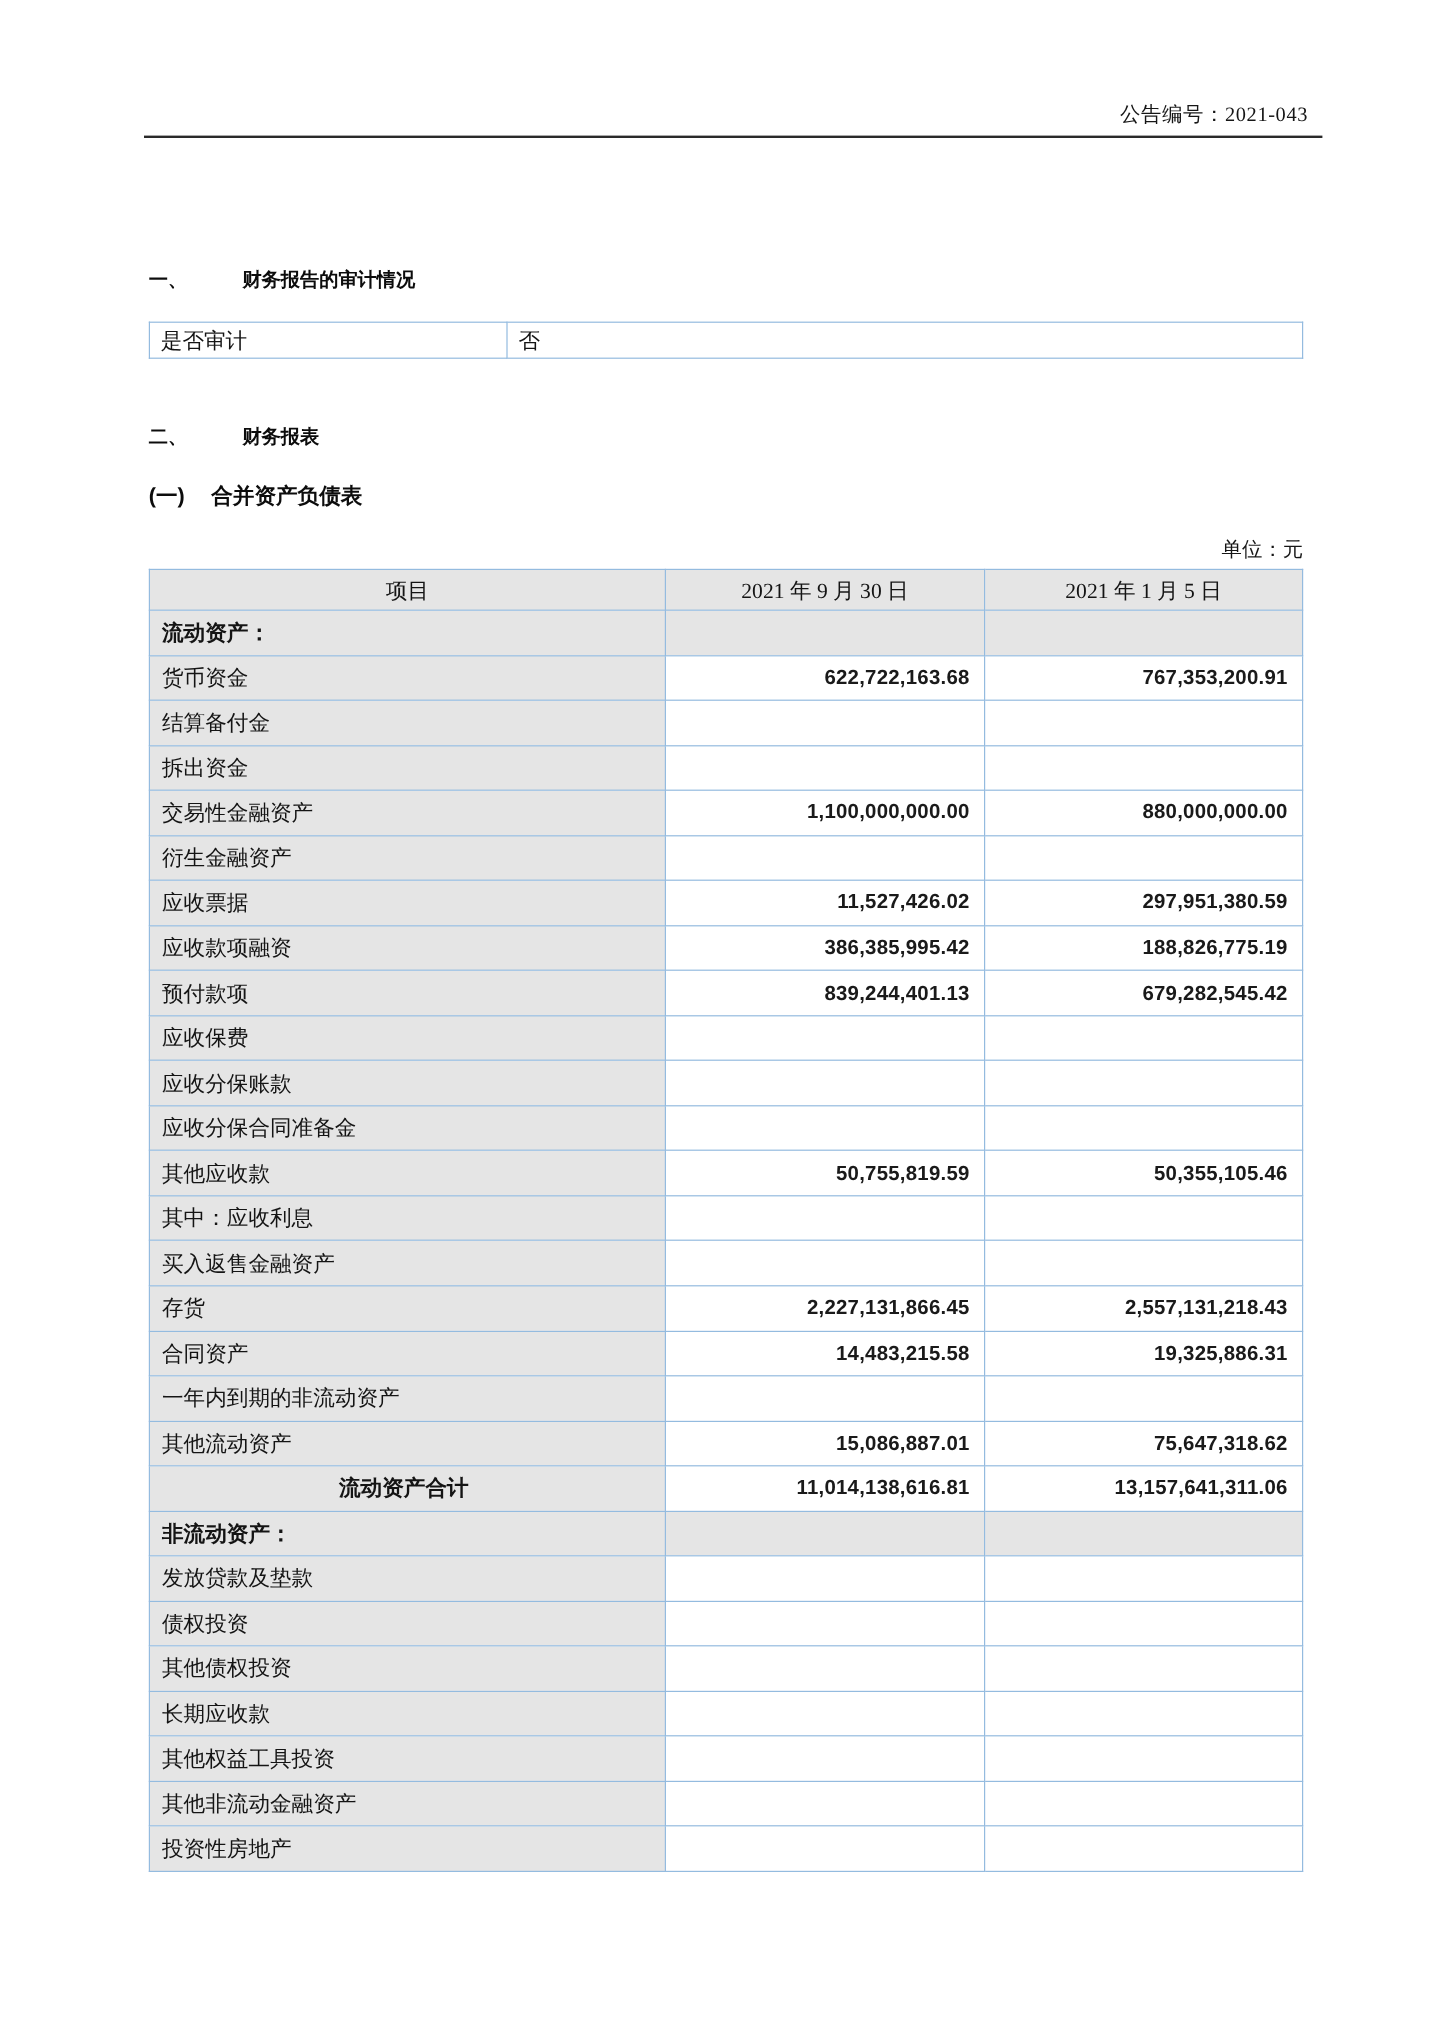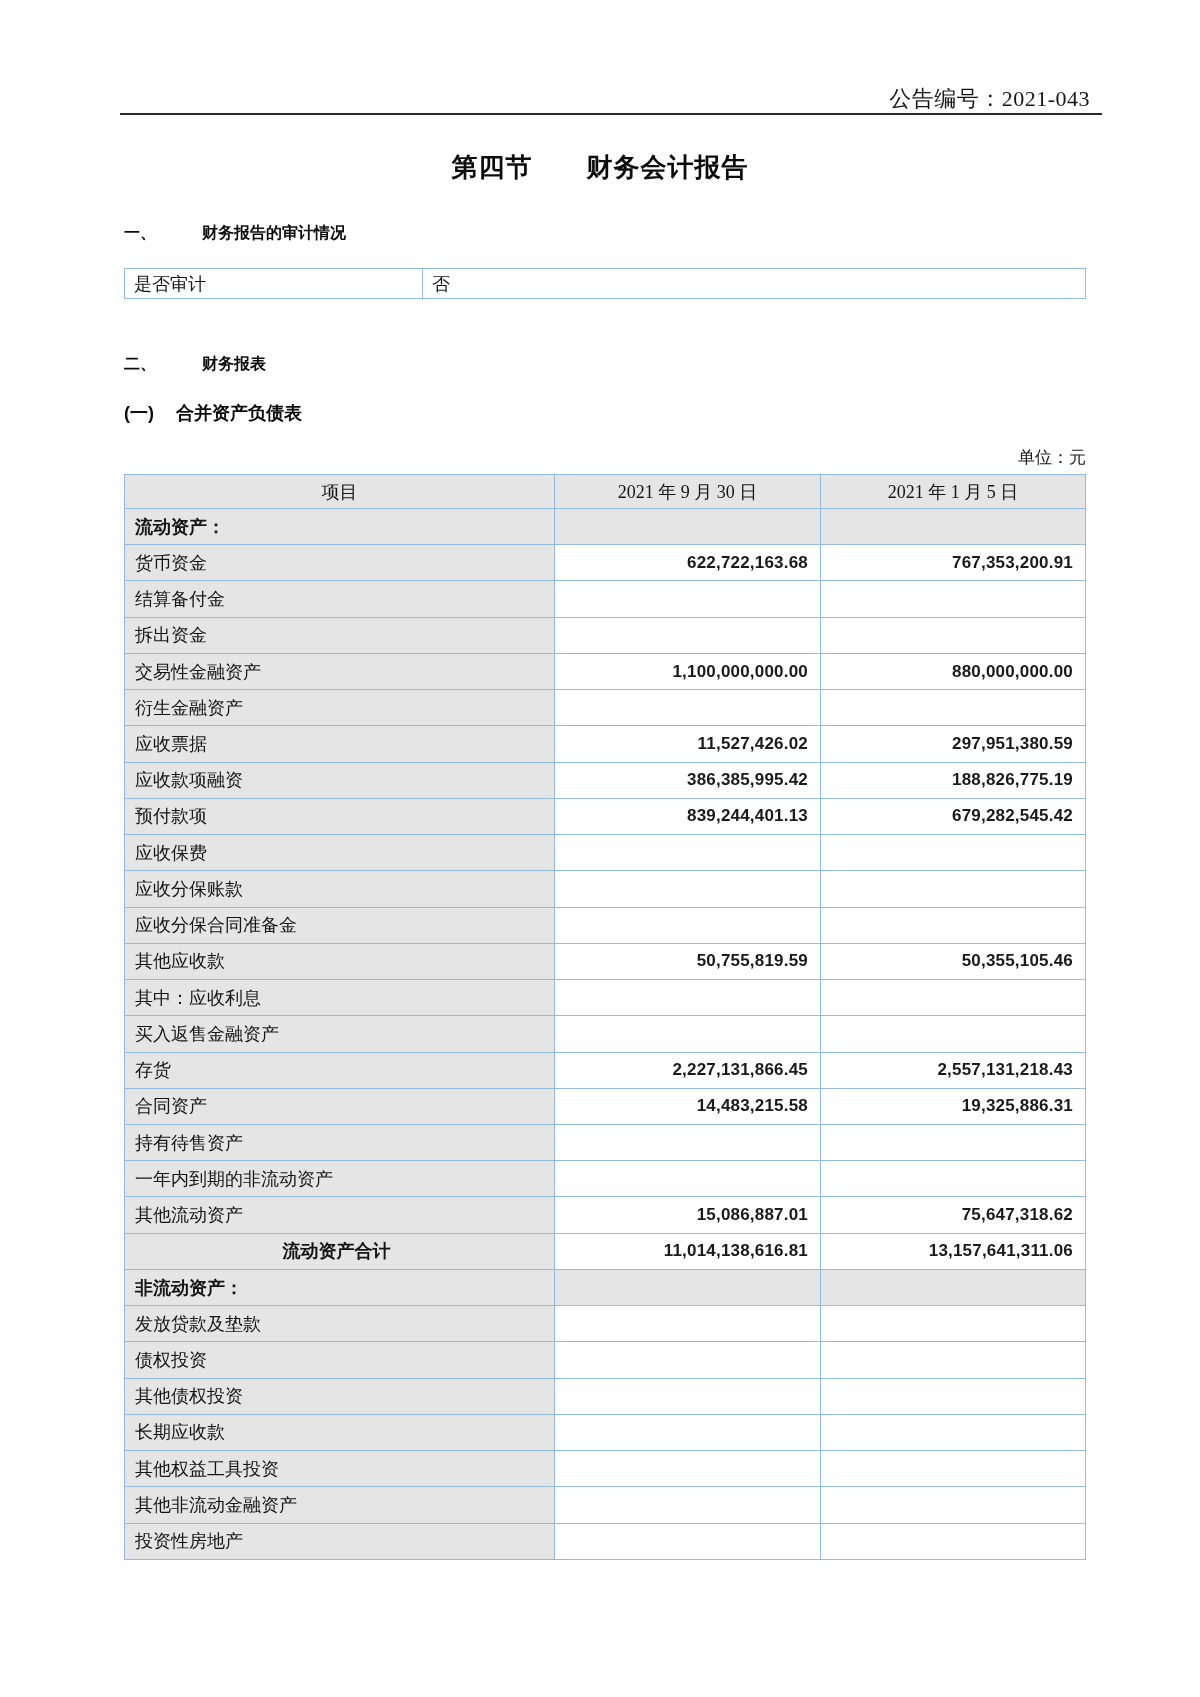--- a/index.html
+++ b/index.html
@@ -3,21 +3,21 @@
 <meta charset="utf-8">
 <style>
   html,body { margin:0; padding:0; background:#ffffff; }
   .page {
     position:relative; width:1200px; height:1697px; background:#ffffff;
     overflow:hidden; font-family:"Liberation Serif", serif; color:#141414;
   }
   
   .doc-no {
     position:absolute; top:84px; right:110px;
-    font-size:22px; letter-spacing:.5px; color:#161616;
+    font-size:17px; letter-spacing:.5px; color:#161616;
   }
   .top-rule {
     position:absolute; top:113px; left:120px; width:982px; height:0;
     border-top:2.6px solid #2a2a2a;
   }
   .page-title {
     position:absolute; top:150px; left:0; width:1200px; text-align:center;
     font-family:"Liberation Sans", sans-serif; font-weight:700;
     font-size:26px; letter-spacing:1px; color:#0c0c0c;
   }
@@ -75,21 +75,20 @@
   .bs-table tr.item-sub td.label { padding-left:76px; }
 </style>
 </head>
 <body>
 
 <div class="page">
 
   <div class="doc-no">公告编号：2021-043</div>
   <div class="top-rule"></div>
 
-  <div class="page-title">第四节　　财务会计报告</div>
 
   <div class="heading h-audit">
     <span>一、</span><span class="gap-lg">财务报告的审计情况</span>
   </div>
 
   <table class="audit-table">
     <colgroup>
         <col style="width:298px">
         <col>
       </colgroup>
@@ -204,25 +203,20 @@
           <td class="label">存货</td>
           <td class="val">2,227,131,866.45</td>
           <td class="val">2,557,131,218.43</td>
         </tr>
         <tr class="item">
           <td class="label">合同资产</td>
           <td class="val">14,483,215.58</td>
           <td class="val">19,325,886.31</td>
         </tr>
         <tr class="item">
-          <td class="label">持有待售资产</td>
-          <td class="val"></td>
-          <td class="val"></td>
-        </tr>
-        <tr class="item">
           <td class="label">一年内到期的非流动资产</td>
           <td class="val"></td>
           <td class="val"></td>
         </tr>
         <tr class="item">
           <td class="label">其他流动资产</td>
           <td class="val">15,086,887.01</td>
           <td class="val">75,647,318.62</td>
         </tr>
         <tr class="total">

